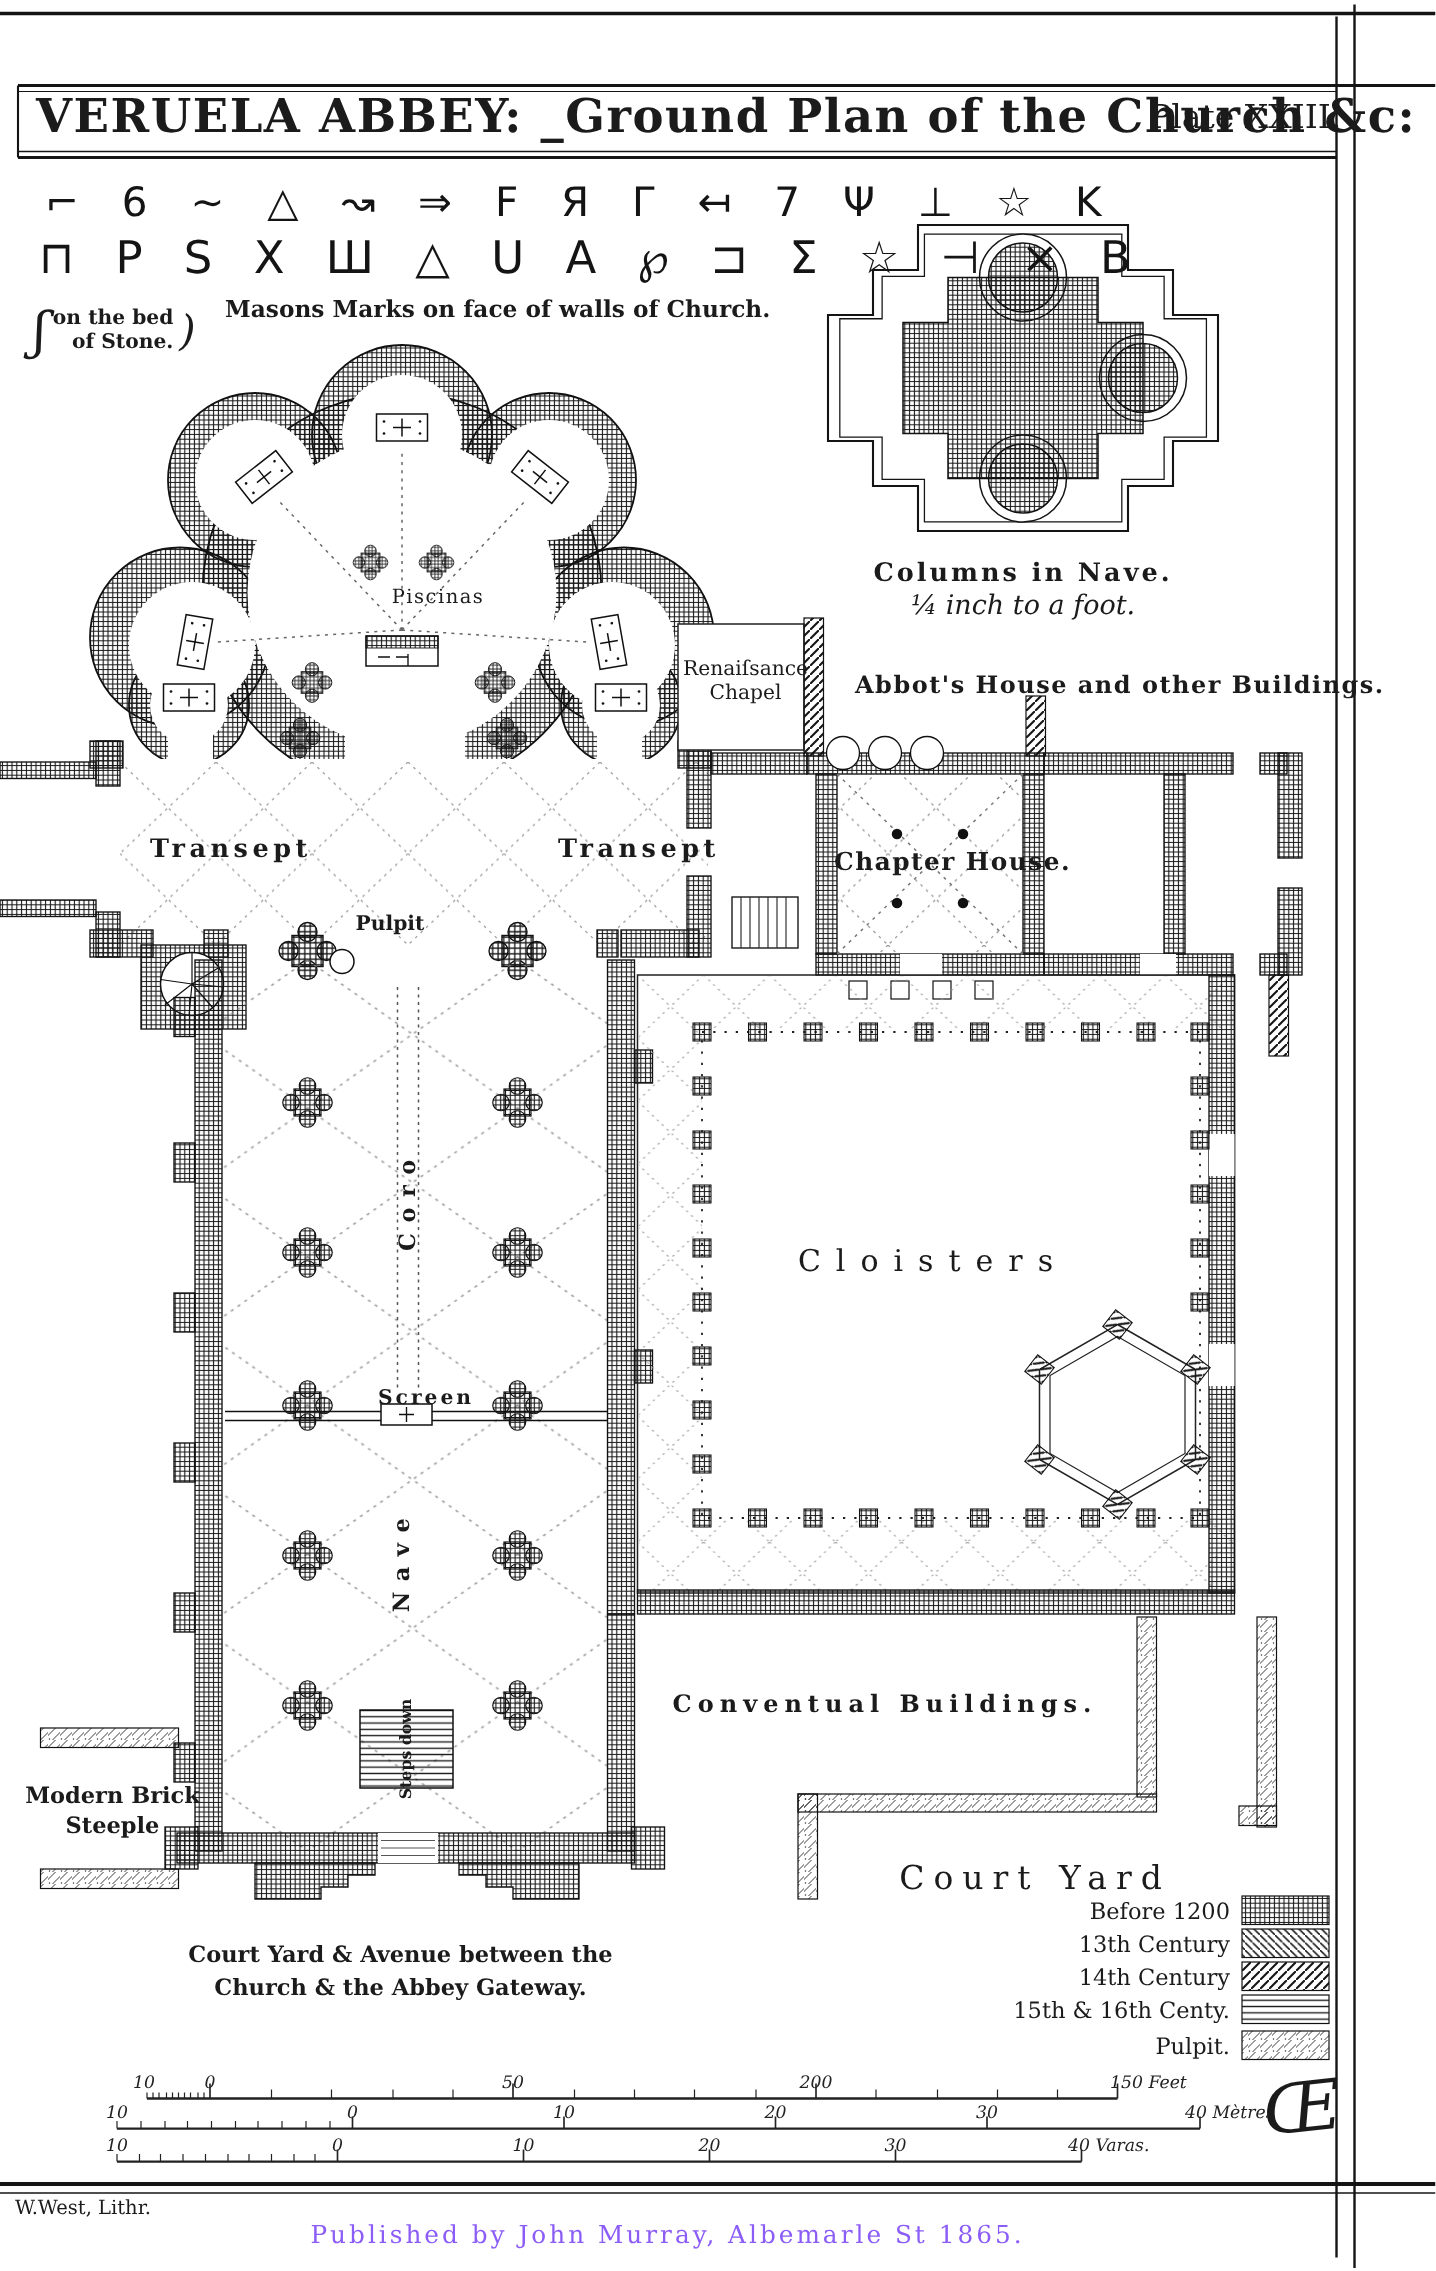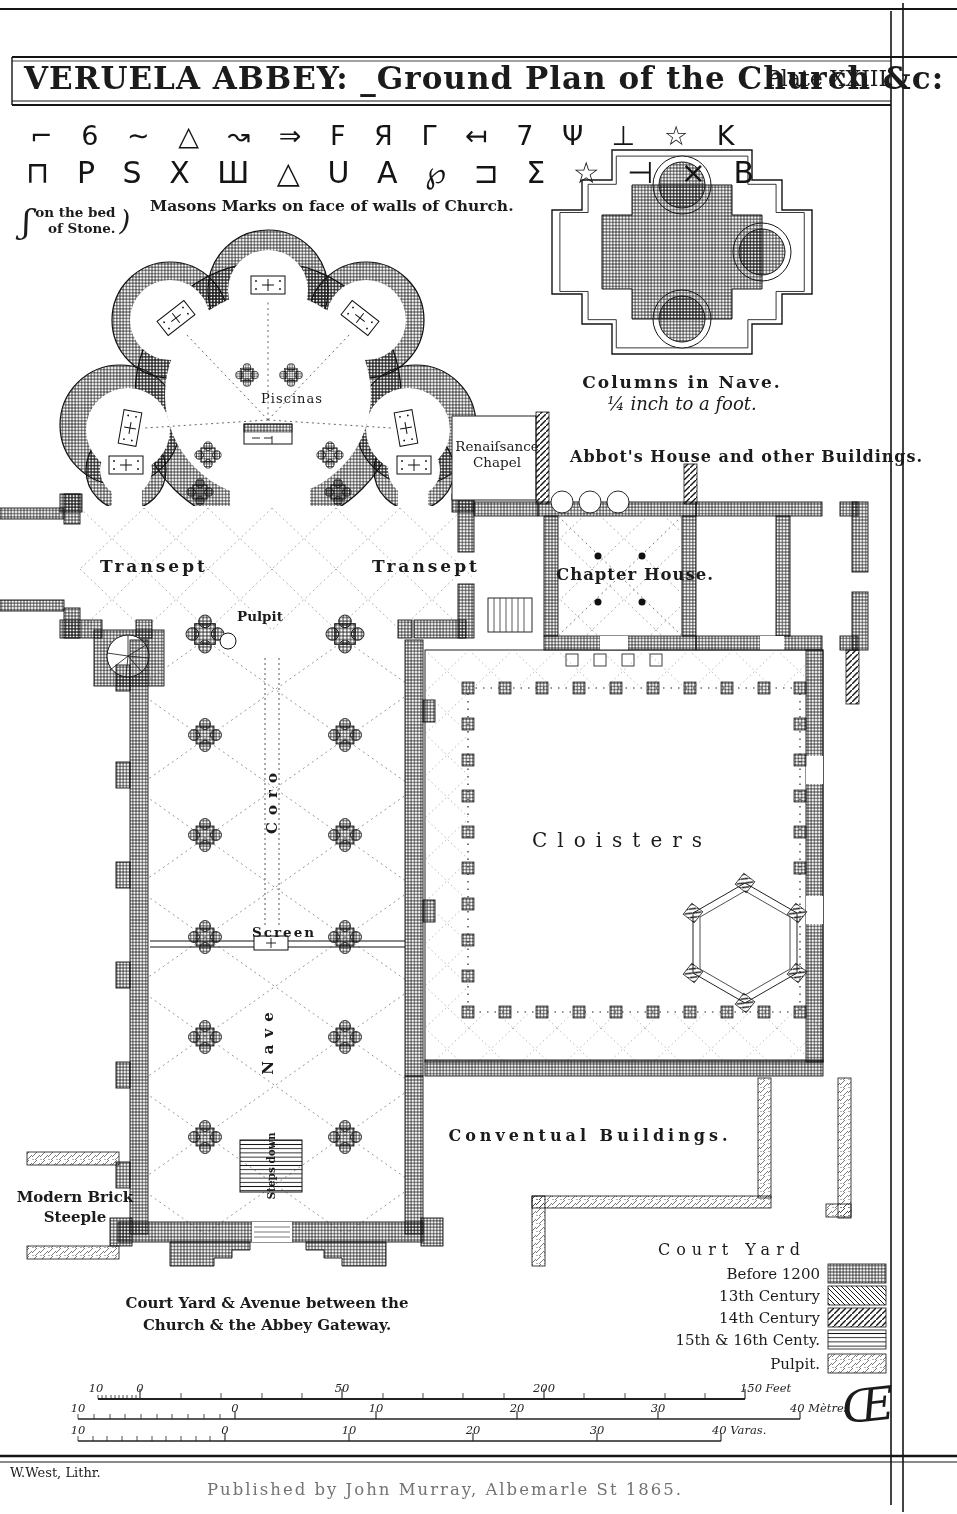--- a/index.html
+++ b/index.html
@@ -9,21 +9,21 @@
   .lbl{position:absolute;white-space:nowrap;line-height:1;}
   .b{font-weight:bold}
   .i{font-style:italic}
   .c{transform:translateX(-50%)}
   .v{transform:translate(-50%,-50%) rotate(-90deg)}
   .title{font-size:31px;font-weight:bold;letter-spacing:1px;}
   .plate{font-size:22px;}
   .marks{font-family:"DejaVu Sans","Liberation Sans",sans-serif;color:#141414;}
   .legend-l{font-size:15px;text-align:right;}
   .sc{font-size:11.5px;font-style:italic;color:#222;}
-  .pub{color:#737373;letter-spacing:2px;}
+  .pub{color:#8b5cf6;letter-spacing:2px;}
   .bednote{display:flex;align-items:center;gap:4px;}
   .bednote .big{font-size:34px;font-style:italic;}
   .bednote .sm{font-size:13.5px;font-weight:bold;line-height:1.15;text-align:right;}
 </style>
 </head>
 <body>
 
 <svg id="plan" viewBox="0 0 957 1514">
 <defs>
   <pattern id="pc" width="3.2" height="3.2" patternUnits="userSpaceOnUse">
@@ -364,21 +364,21 @@
 <span class="lbl b" style="left:237px;top:610px;font-size:13.5px;">Pulpit</span>
 <span class="lbl c" style="left:292px;top:392px;font-size:13px;letter-spacing:1px;">Piscinas</span>
 
 <span class="lbl b v" style="left:272px;top:800px;font-size:15px;letter-spacing:7px;">Coro</span>
 <span class="lbl b c" style="left:284px;top:926px;font-size:13.5px;letter-spacing:2px;">Screen</span>
 <span class="lbl b v" style="left:268px;top:1040px;font-size:15px;letter-spacing:7px;">Nave</span>
 <span class="lbl v" style="left:271px;top:1166px;font-size:10.5px;font-weight:bold;">Steps down</span>
 
 <span class="lbl c" style="left:622px;top:830px;font-size:20px;letter-spacing:10px;">Cloisters</span>
 <span class="lbl b c" style="left:590px;top:1128px;font-size:16px;letter-spacing:4px;">Conventual Buildings.</span>
-<span class="lbl c" style="left:690px;top:1242px;font-size:16px;letter-spacing:6px;margin-left:42px;">Court Yard</span>
+<span class="lbl c" style="left:690px;top:1242px;font-size:22px;letter-spacing:6px;">Court Yard</span>
 
 <span class="lbl b c" style="left:75px;top:1190px;font-size:15px;">Modern Brick</span>
 <span class="lbl b c" style="left:75px;top:1210px;font-size:15px;">Steeple</span>
 
 <span class="lbl b c" style="left:267px;top:1296px;font-size:15px;">Court Yard &amp; Avenue between the</span>
 <span class="lbl b c" style="left:267px;top:1318px;font-size:15px;">Church &amp; the Abbey Gateway.</span>
 
 <span class="lbl legend-l" style="right:137px;top:1267px;">Before 1200</span>
 <span class="lbl legend-l" style="right:137px;top:1289px;">13th Century</span>
 <span class="lbl legend-l" style="right:137px;top:1311px;">14th Century</span>

